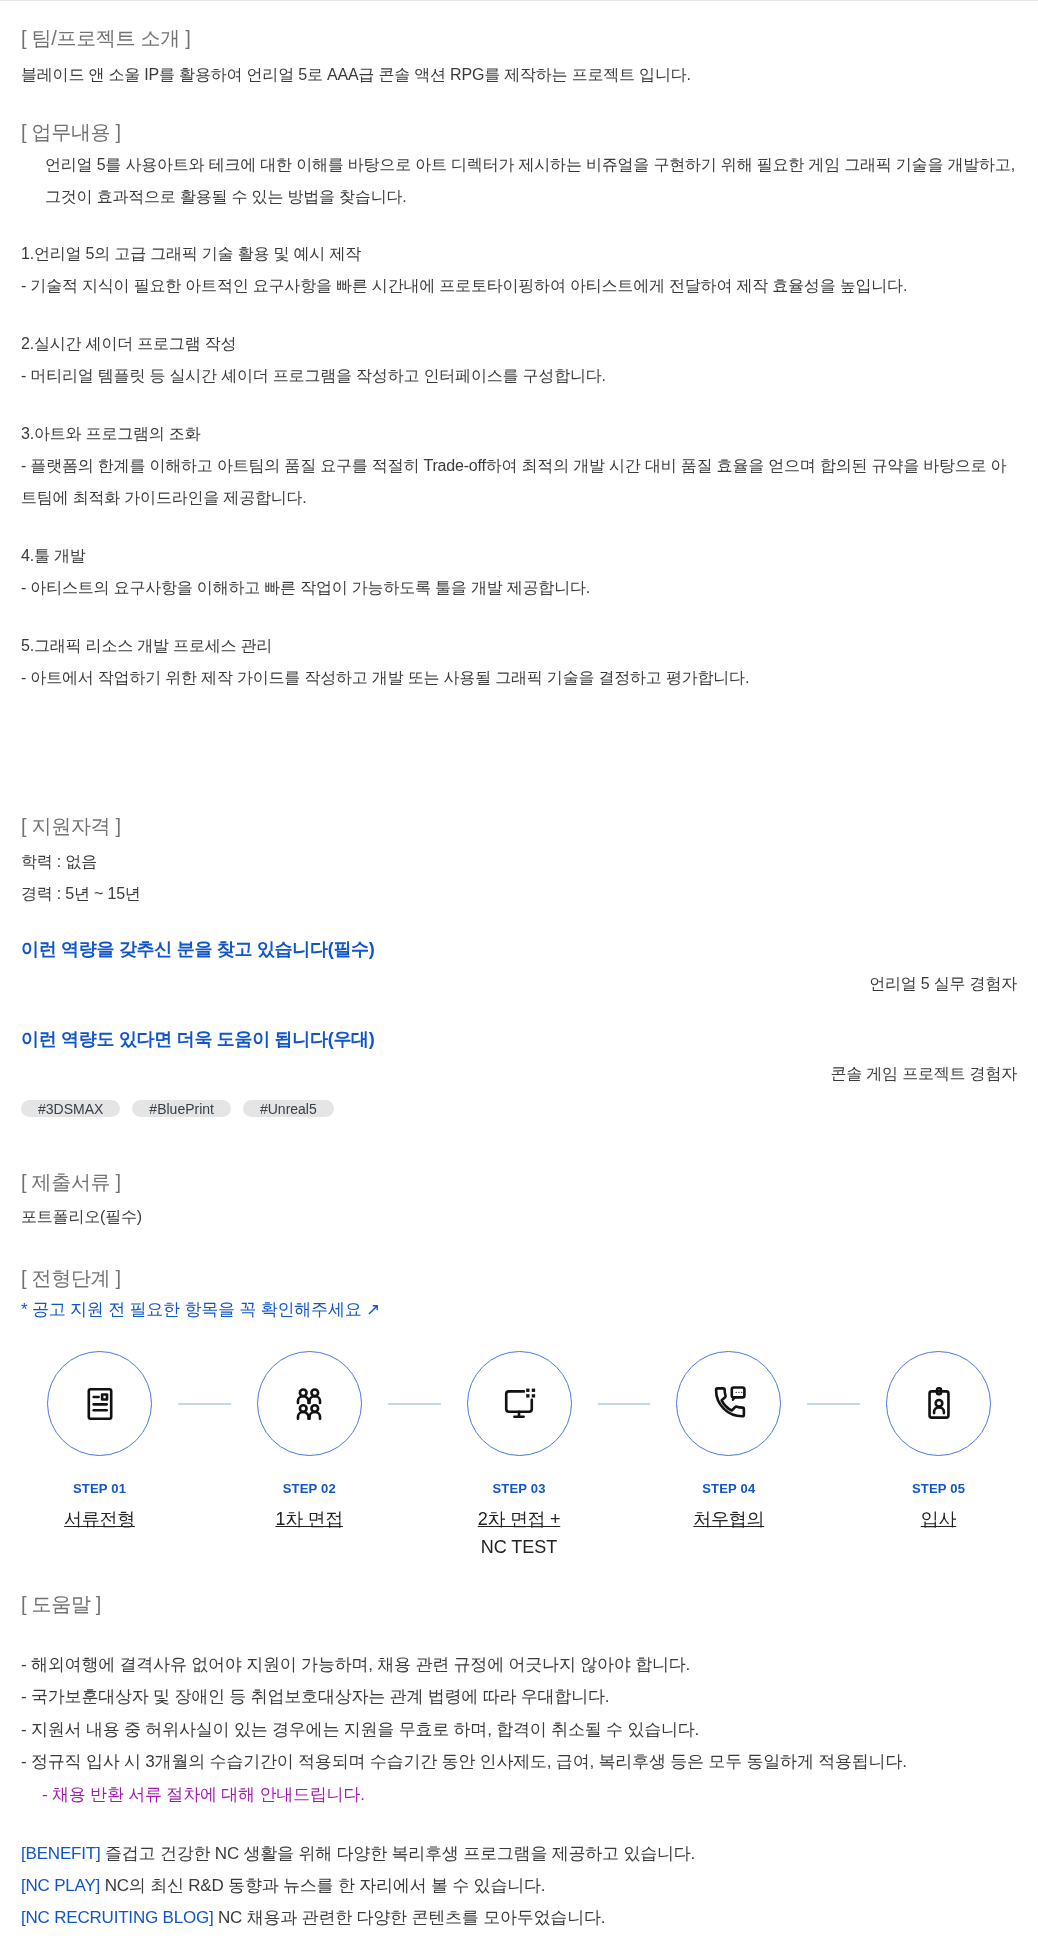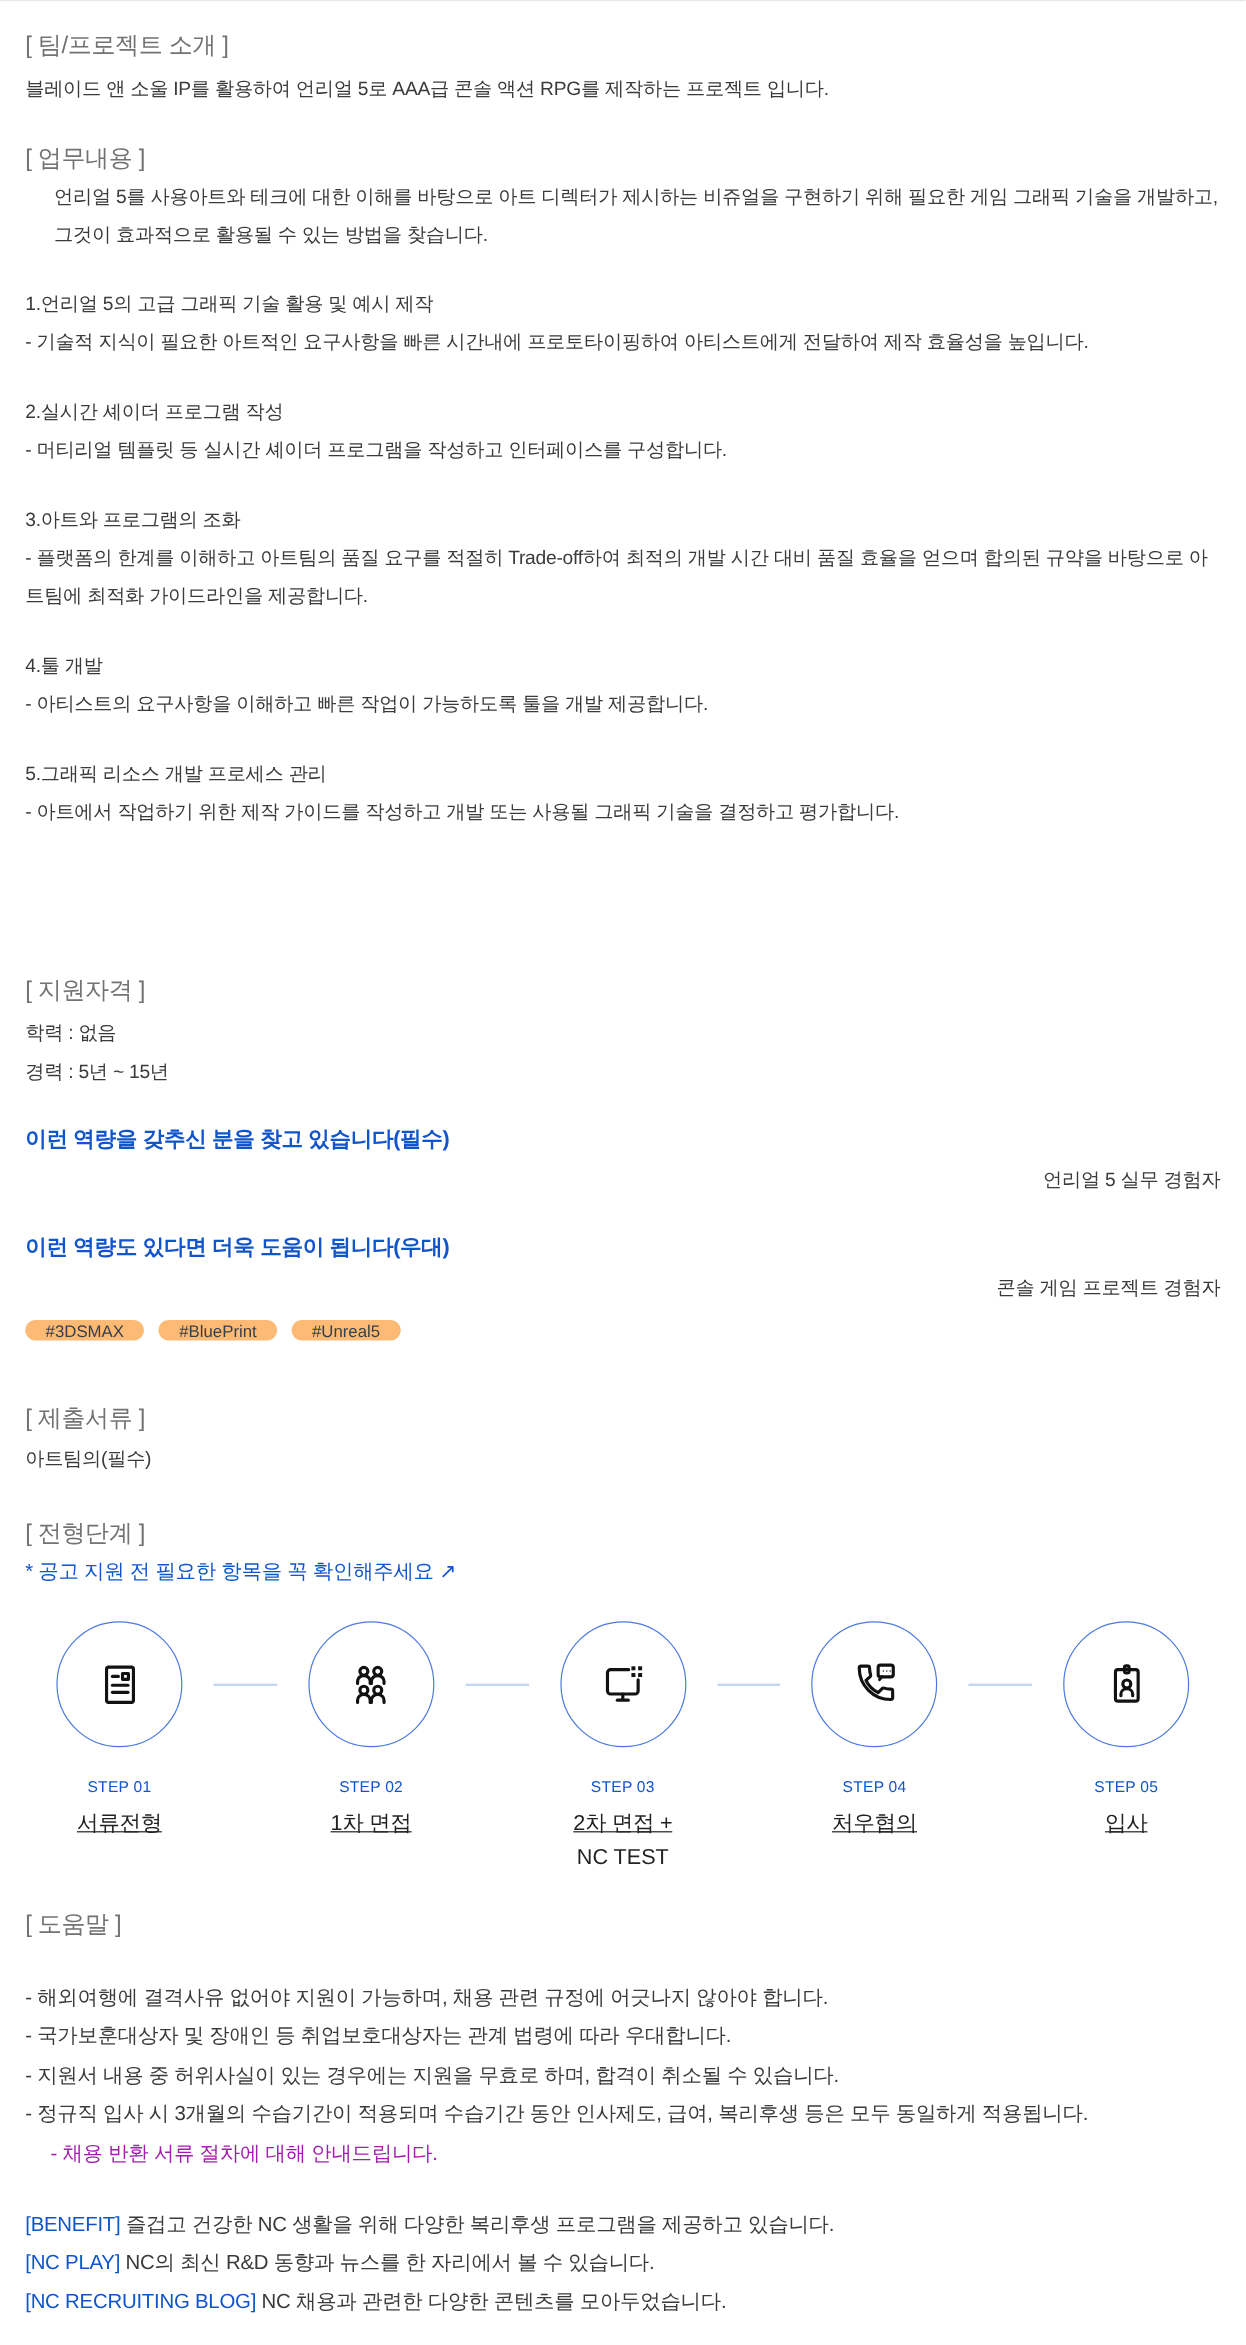--- a/index.html
+++ b/index.html
@@ -31,21 +31,21 @@
 
   .blue-subhead {
     margin-top:26px; font-size:18px; font-weight:bold;
     color:#1155cc; line-height:26px; letter-spacing:-0.3px;
   }
   .subhead-body { margin-top:6px;text-align:right; }
 
   .tag-row { margin-top:10px; display:flex; gap:12px; }
   .tag {
     display:inline-flex; align-items:center; height:17px;
-    padding:4px 17px; background:#fdba74; border-radius:17px;
+    padding:4px 17px; background:#e5e5e5; border-radius:17px;
     font-size:14px; color:#37404a; cursor:pointer;
   }
 
   .docs-title { margin-top:52px; }
   .docs-body { margin-top:6px; }
 
   .process-title { margin-top:32px; }
   .process-notice {
     margin-top:6px; font-size:17px; line-height:26px;
     color:#1155cc; letter-spacing:-0.2px; text-decoration:none; display:inline-block;
@@ -54,21 +54,21 @@
 
   .steps-row { margin-top:28px; display:flex; align-items:flex-start; width:996px; }
   .step { width:157px; display:flex; flex-direction:column; align-items:center; }
   .step-circle {
     width:105px; height:105px; border-radius:50%;
     border:1.4px solid #4b79df; background:#ffffff;
     display:flex; align-items:center; justify-content:center;
   }
   .connector { flex:1; height:2px; background:#c5d6f3; margin-top:52px; }
   .step-label {
-    margin-top:26px; font-size:13px; font-weight:normal; color:#1155cc;
+    margin-top:26px; font-size:13px; font-weight:bold; color:#1155cc;
     line-height:14px; letter-spacing:0.2px;
   }
   .step-name {
     margin-top:9px; font-size:18px; color:#222222; line-height:28px;
     text-align:center; letter-spacing:-0.3px;text-decoration:underline;
   }
   .step-name2 { font-size:18px; color:#222222; line-height:28px; text-align:center; }
 
   .help-title { margin-top:30px; }
   .help-notes { margin-top:32px; }
@@ -129,21 +129,21 @@
   <p class="body-text subhead-body">콘솔 게임 프로젝트 경험자</p>
 
   <div class="tag-row">
     <span class="tag">#3DSMAX</span>
     <span class="tag">#BluePrint</span>
     <span class="tag">#Unreal5</span>
   </div>
 
   
   <h2 class="sec-title docs-title">[ 제출서류 ]</h2>
-  <p class="body-text docs-body">아트팀의(필수)</p>
+  <p class="body-text docs-body">포트폴리오(필수)</p>
 
   
   <h2 class="sec-title process-title">[ 전형단계 ]</h2>
   <a class="process-notice">* 공고 지원 전 필요한 항목을 꼭 확인해주세요 ↗</a>
 
   <div class="steps-row">
 
     <div class="step">
       <div class="step-circle">
         <svg class="icon-svg" width="42" height="42" viewBox="0 0 24 24" fill="none" stroke="#121212" stroke-width="1.5" stroke-linecap="round" stroke-linejoin="round">

